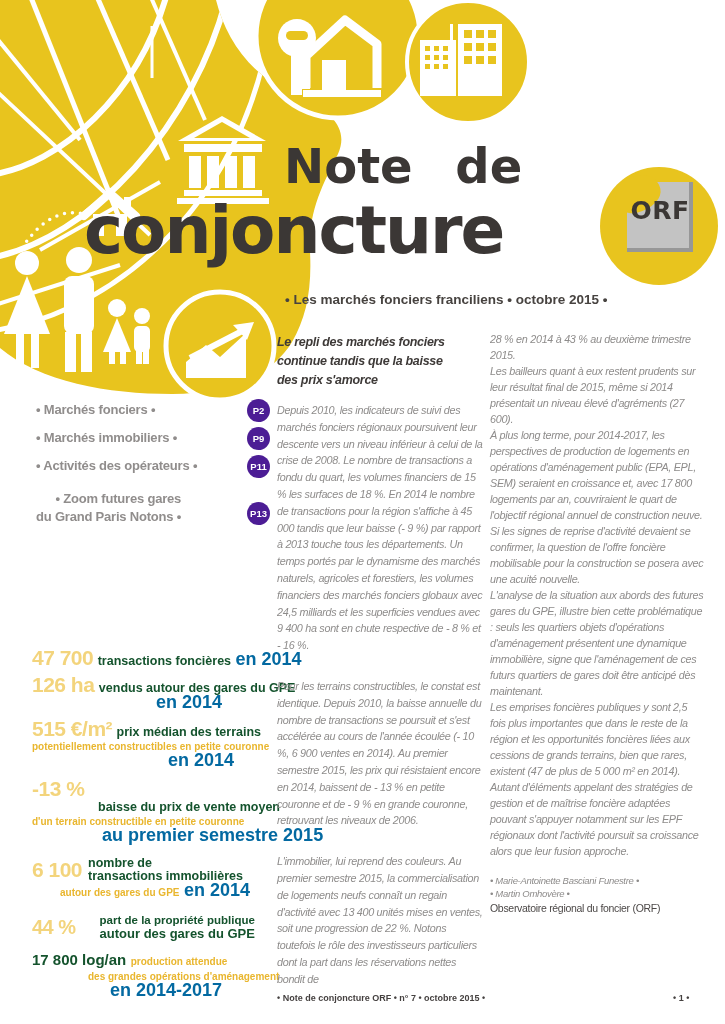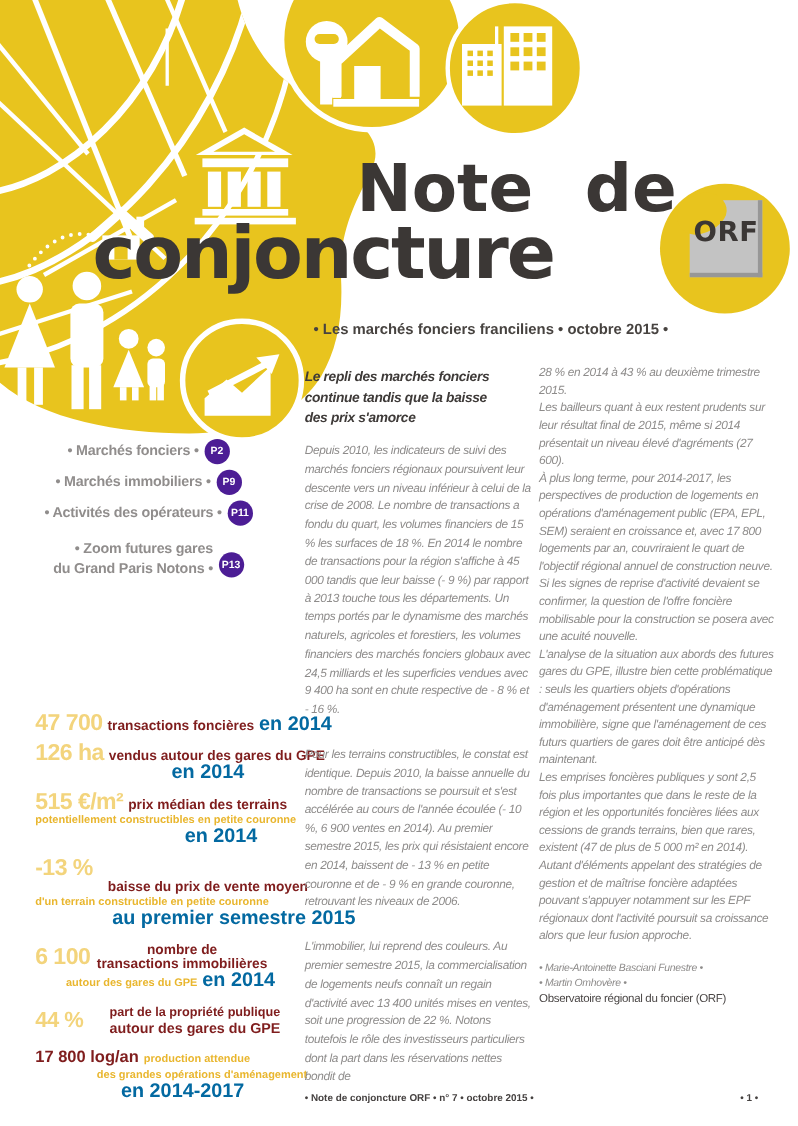--- a/index.html
+++ b/index.html
@@ -1,45 +1,45 @@
 <!DOCTYPE html>
 <html><head>
 <meta charset="utf-8">
 <style>
   html,body{margin:0;padding:0;background:#fff;}
   #page{position:relative;width:725px;height:1024px;background:#fff;overflow:hidden;
         font-family:"Liberation Sans",sans-serif;}
   .abs{position:absolute;}
   
   .title1{left:284px;top:142px;font-family:"DejaVu Sans",sans-serif;font-weight:bold;
-          font-size:60px;color:#3b3735;letter-spacing:0px;word-spacing:26px;line-height:1;margin-left:40px;}
+          font-size:48px;color:#3b3735;letter-spacing:0px;word-spacing:26px;line-height:1;}
   .title2{left:84px;top:198px;font-family:"DejaVu Sans",sans-serif;font-weight:bold;
           font-size:66px;color:#3b3735;letter-spacing:-2px;line-height:1;}
   .subtitle{left:285px;top:292px;font-weight:bold;font-size:13.5px;color:#474340;letter-spacing:0;}
   
   .orf-circle{left:600px;top:167px;width:118px;height:118px;border-radius:50%;background:#e8c41e;}
   .orf-square{left:627px;top:182px;width:62px;height:66px;background:#c3c3c3;
               border-right:4px solid #979797;border-bottom:4px solid #979797;}
   .orf-blob{left:615px;top:176px;width:46px;height:36px;background:#e8c41e;
             border-radius:58% 42% 62% 38%/55% 50% 50% 45%;transform:rotate(-14deg);}
   .orf-text{left:627px;top:196px;width:66px;text-align:center;font-family:"DejaVu Sans",sans-serif;
             font-weight:bold;font-size:25px;color:#3b3735;letter-spacing:0.5px;}
   
   .menu{left:0;top:396px;width:270px;}
-  .menu-row{display:flex;align-items:center;justify-content:center;height:28px;cursor:pointer;}
+  .menu-row{display:flex;align-items:center;justify-content:space-between;height:28px;cursor:pointer;padding-left:36px;}
   .menu-row.two-line{height:46px;align-items:flex-end;}
   .menu-label{font-weight:bold;font-size:13px;color:#908d8c;letter-spacing:-0.2px;text-align:right;line-height:18px;}
   .badge{width:23px;height:23px;border-radius:50%;background:#4c1d95;color:#fff;font-weight:bold;
          font-size:9.5px;display:flex;align-items:center;justify-content:center;margin-left:5px;flex:none;}
   .menu-row.two-line .badge{margin-bottom:1px;}
   
   .stats{left:32px;top:646px;width:242px;font-weight:bold;}
   .stat{white-space:nowrap;}
   .big{font-size:21px;color:#f3d47c;letter-spacing:-0.5px;}
-  .gold{font-size:12.5px;color:#7f1d1d;}
+  .gold{font-size:12.5px;color:#14532d;}
   .gold-sm{font-size:10px;color:#e9b62e;}
   .gray{font-size:18px;color:#0369a1;}
   .stat .ln{line-height:14px;}
   
   .col{font-style:italic;font-size:10.8px;color:#8e8c8b;letter-spacing:-0.3px;}
   .col1{left:277px;top:333px;width:206px;line-height:16.8px;}
   .col2{left:490px;top:331px;width:214px;line-height:16px;}
   .col p{margin:0;}
   .col1 p{margin-bottom:24px;}
   .intro{font-weight:bold;font-size:12.5px;color:#3e3a38;line-height:19px;width:178px;margin-bottom:12px !important;}
@@ -224,21 +224,21 @@
     </div>
     <div class="stat" style="margin-top:13px;">
       <div class="ln" style="line-height:16px;"><span class="big">-13 %</span></div>
       <div class="ln" style="margin-left:42px;padding-left:24px;"><span class="gold">baisse du prix de vente moyen</span></div>
       <div class="ln" style="line-height:12px;"><span class="gold-sm">d'un terrain constructible en petite couronne</span></div>
       <div class="ln" style="margin-left:70px;"><span class="gray">au premier semestre 2015</span></div>
     </div>
     <div class="stat" style="margin-top:14px;">
       <div style="display:flex;align-items:center;">
         <span class="big">6 100</span>
-        <span style="display:inline-block;margin-left:6px;text-align:center;">
+        <span style="display:inline-block;margin-left:6px;text-align:left;">
           <span class="gold" style="display:block;line-height:13px;">nombre de</span>
           <span class="gold" style="display:block;line-height:13px;">transactions immobilières</span>
         </span>
       </div>
       <div class="ln" style="margin-left:28px;"><span class="gold-sm">autour des gares du GPE</span>
         <span class="gray">en 2014</span></div>
     </div>
     <div class="stat" style="margin-top:14px;">
       <div style="display:flex;align-items:center;">
         <span class="big" style="font-size:20px;">44 %</span>

